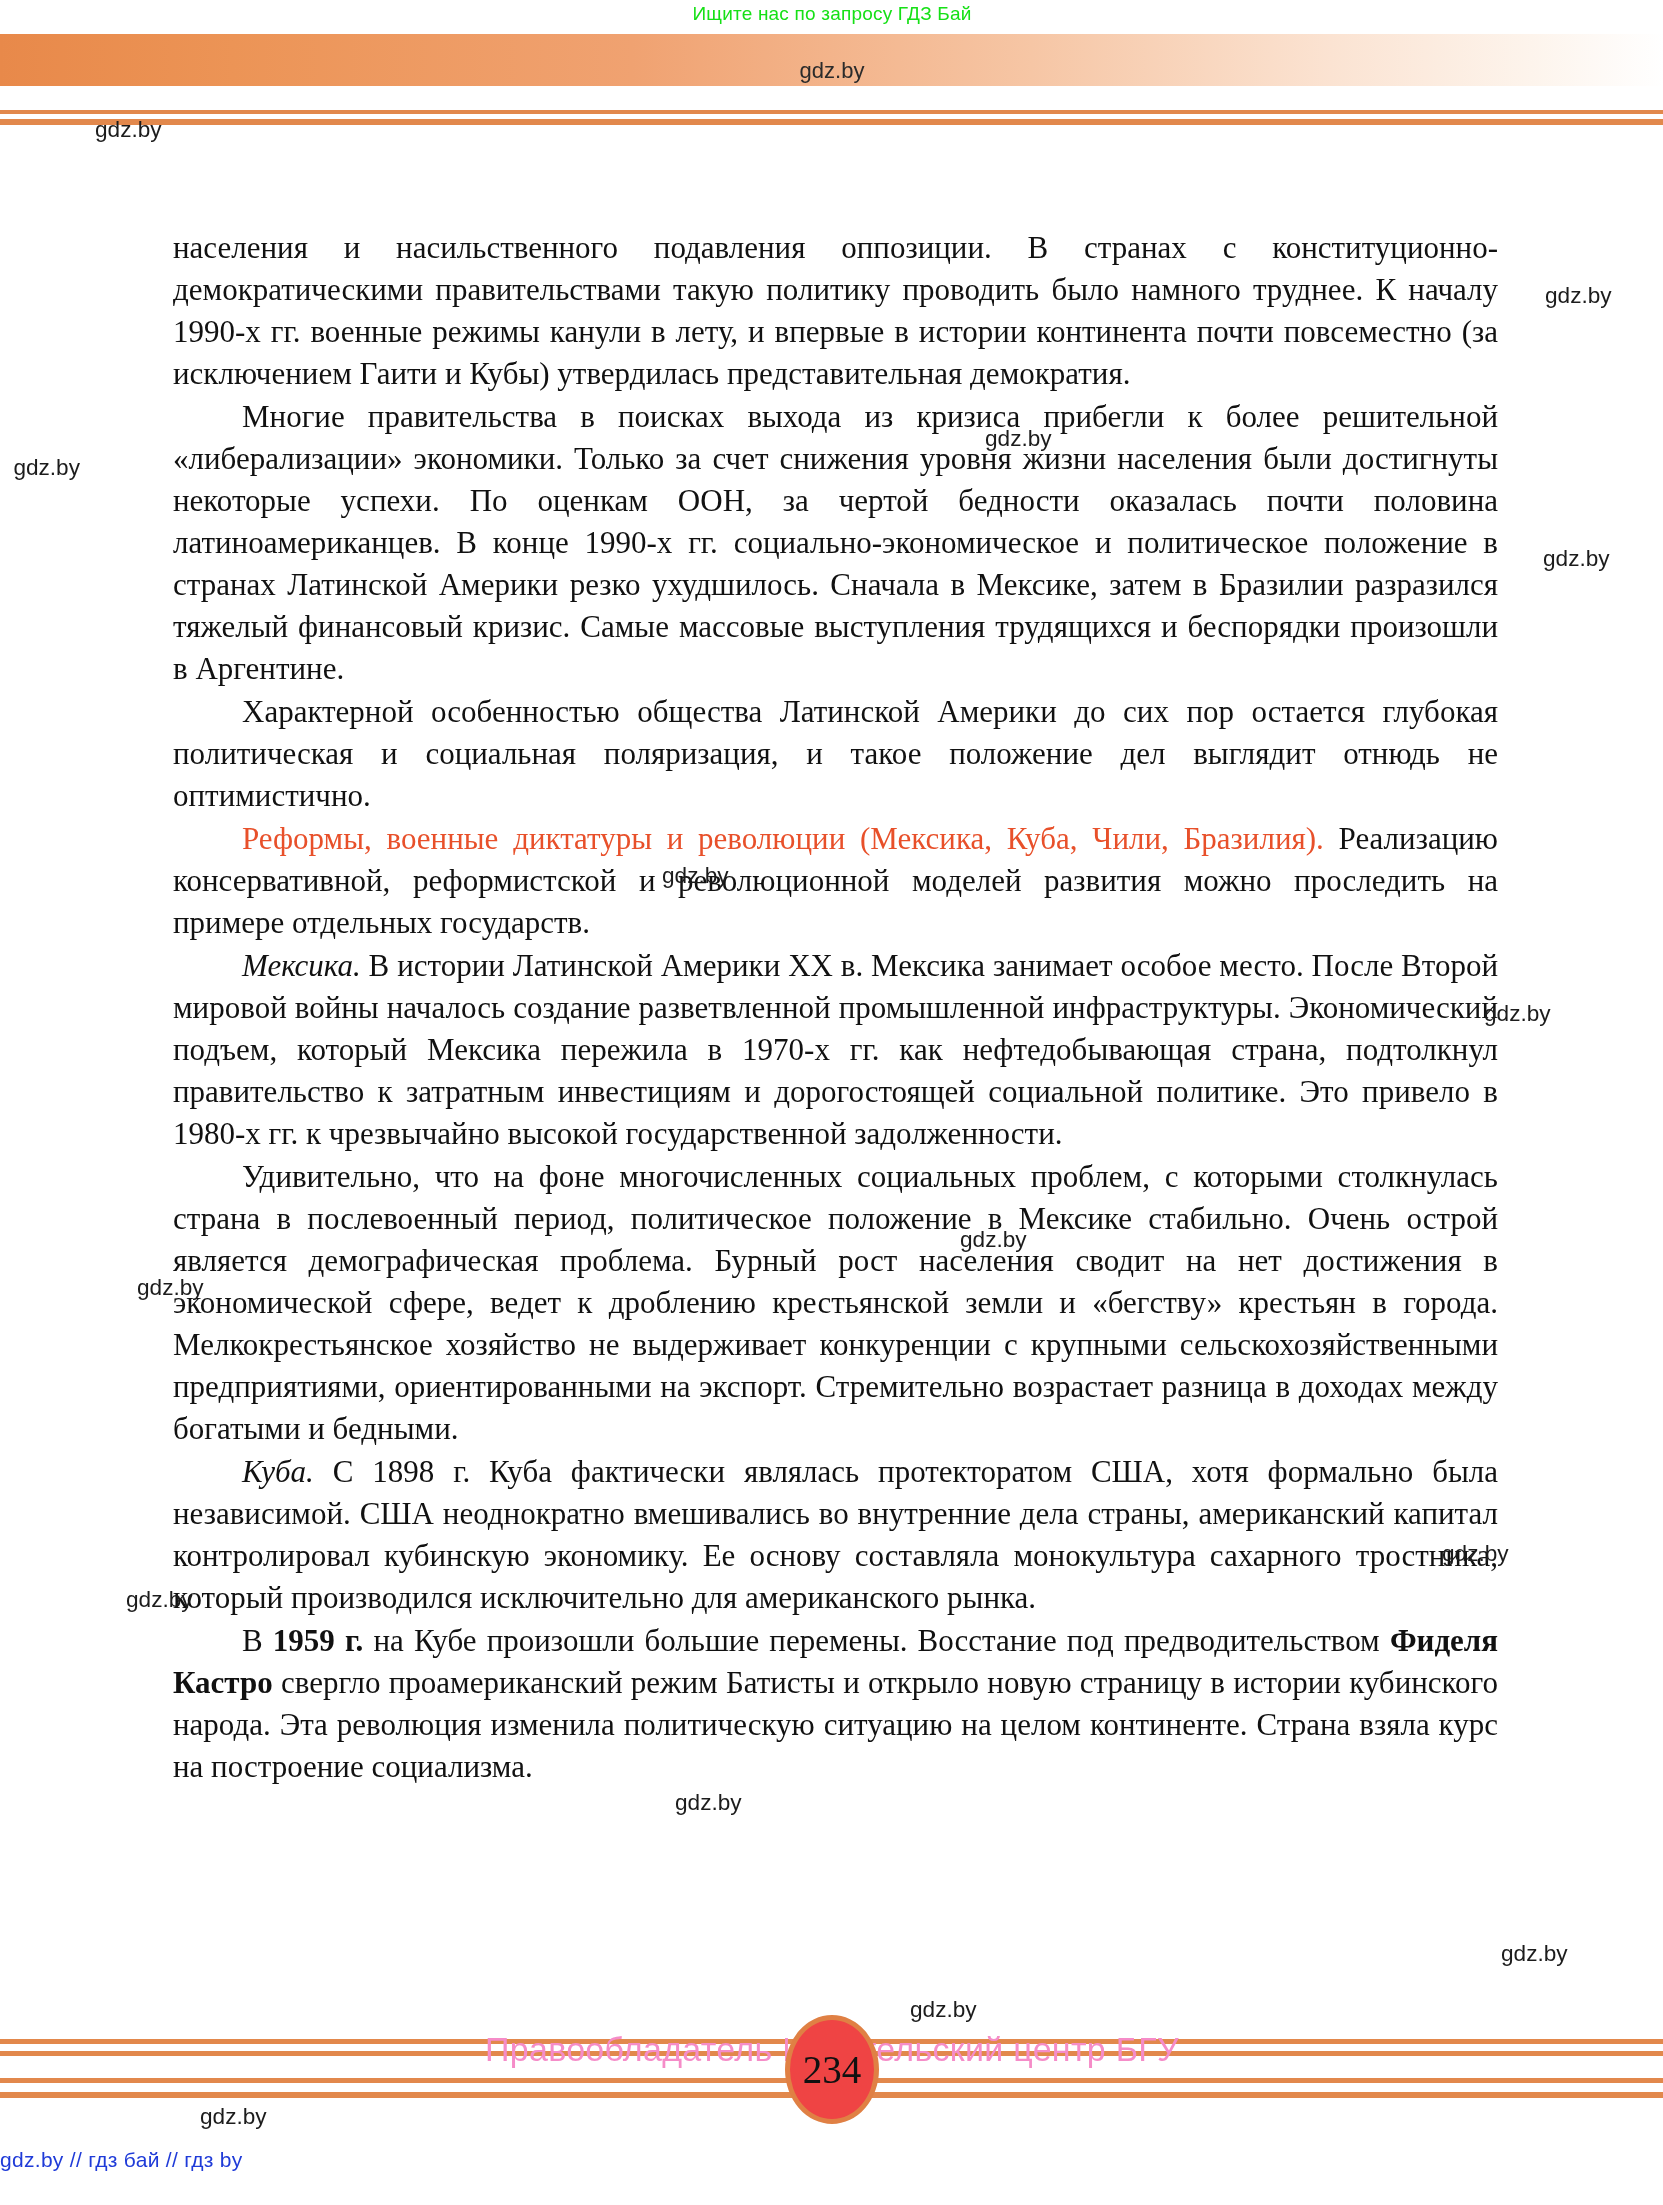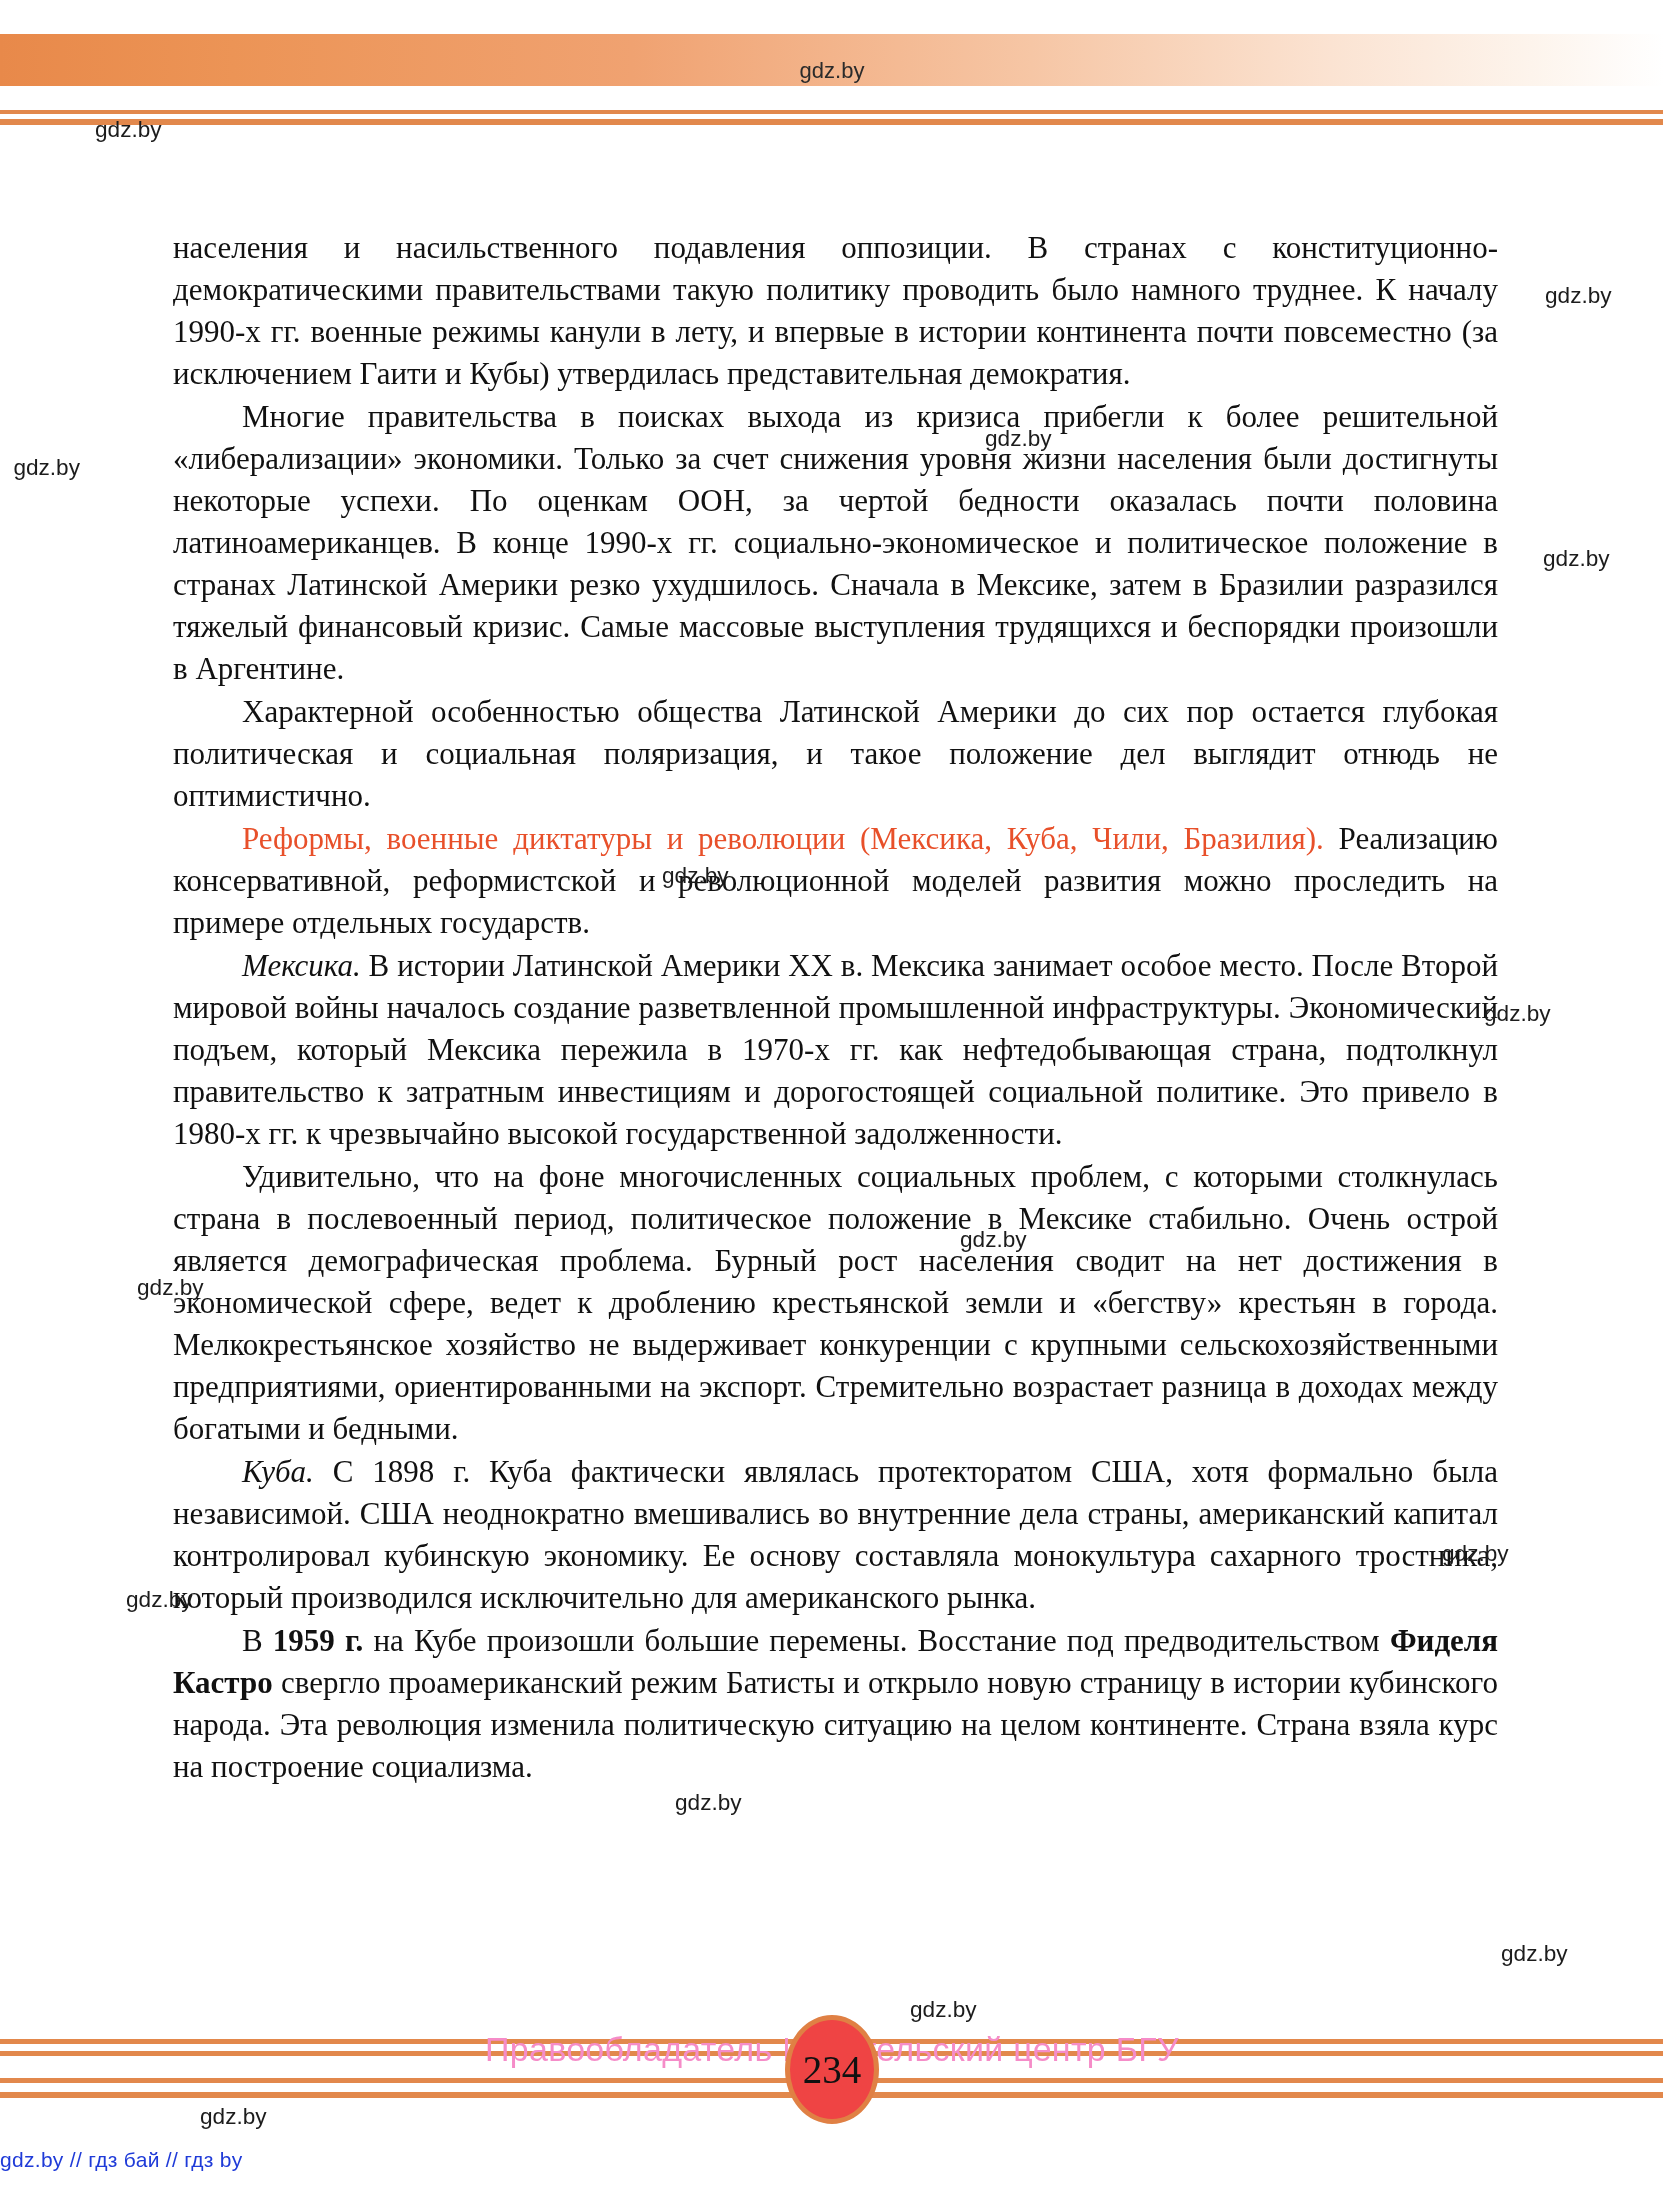--- a/index.html
+++ b/index.html
@@ -176,20 +176,21 @@
     font-size: 22.6px;
     color: #1c1c1c;
     white-space: nowrap;
   }
 </style>
 </head>
 <body>
 
 <div class="page">
 
+  <div class="promo-line">Ищите нас по запросу ГДЗ Бай</div>
 
   <div class="header-band"></div>
   <div class="header-band-wm">gdz.by</div>
 
 
   <div class="rule-set rule-top">
     <div class="r r1"></div>
     <div class="r r2"></div>
   </div>
 

